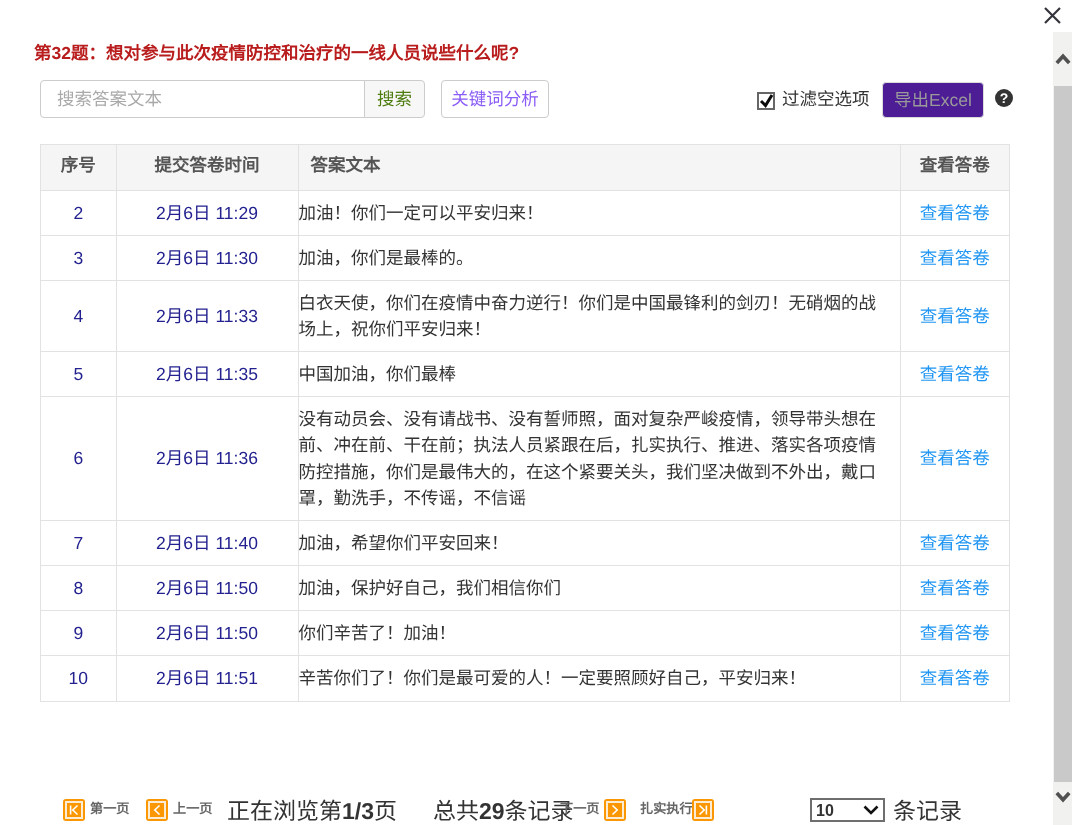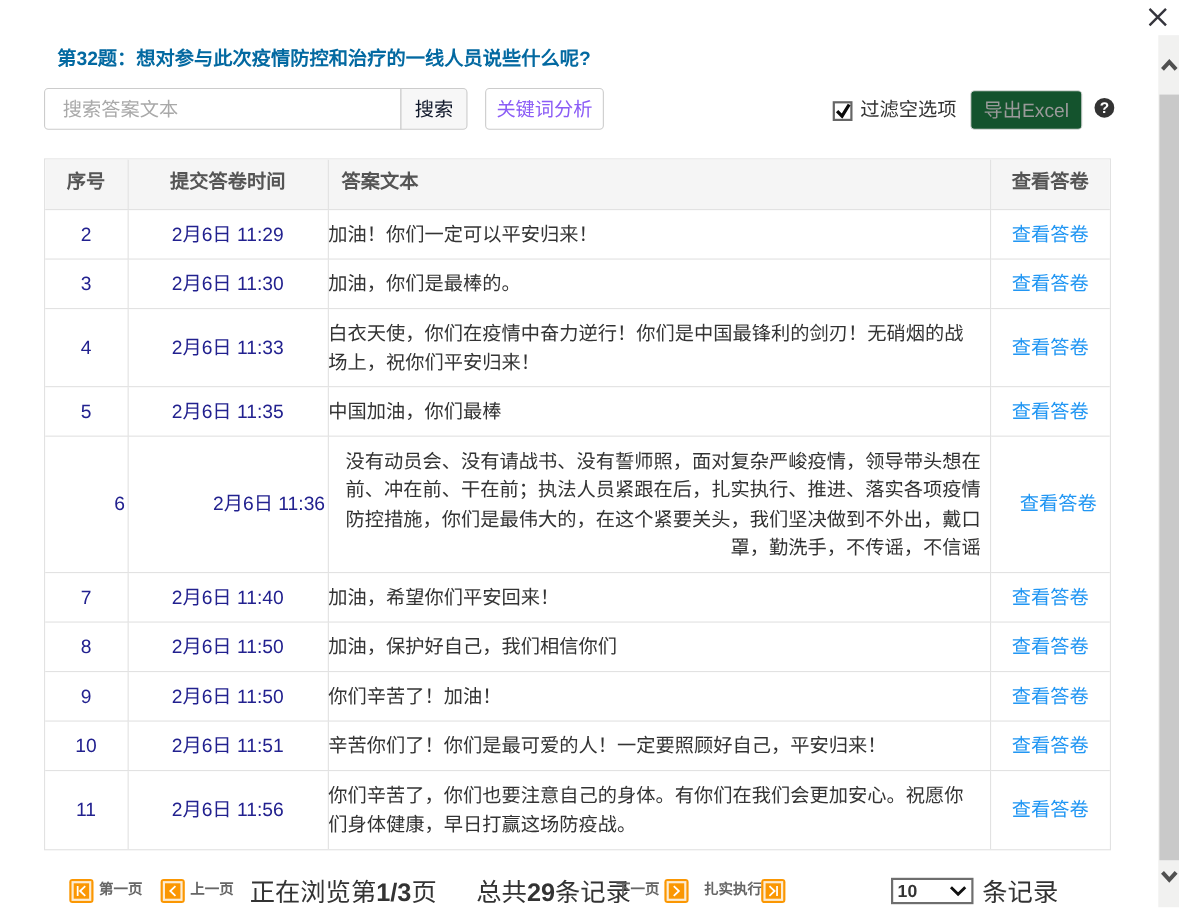--- a/index.html
+++ b/index.html
@@ -1,41 +1,41 @@
 <!DOCTYPE html>
 <html lang="zh-CN"><head>
 <meta charset="utf-8">
 <style>
   * { margin:0; padding:0; box-sizing:border-box; }
   html,body { width:1072px; height:825px; background:#fff; overflow:hidden; }
   body { font-family:"Liberation Sans", sans-serif; color:#333; position:relative; text-spacing-trim:space-all; text-rendering:geometricPrecision; }
   .abs { position:absolute; }
 
   
-  #title { left:52px; top:40px; font-size:17.5px; font-weight:bold; color:#0369a1; }
+  #title { left:34px; top:40px; font-size:17.5px; font-weight:bold; color:#b91c1c; }
 
   
   #search-input { left:40px; top:80px; width:325px; height:38px; border:1px solid #ccc; border-radius:4px 0 0 4px; padding:0 16px 0 16px; font-size:17.5px; color:#333; outline:none; font-family:inherit; }
   #search-input::placeholder { color:#a9a9a9; }
-  #search-btn { left:364px; top:80px; width:61px; height:38px; background:#f7f7f7; border:1px solid #ccc; border-radius:0 4px 4px 0; font-size:17.5px; color:#0f172a; text-align:center; line-height:36px; cursor:pointer; }
+  #search-btn { left:364px; top:80px; width:61px; height:38px; background:#f7f7f7; border:1px solid #ccc; border-radius:0 4px 4px 0; font-size:17.5px; color:#4d7c0f; text-align:center; line-height:36px; cursor:pointer; }
   #keyword-btn { left:441px; top:80px; width:108px; height:38px; background:#fff; border:1px solid #ccc; border-radius:4px; font-size:17.5px; color:#8b5cf6; text-align:center; line-height:36px; cursor:pointer; }
   #filter-checkbox { left:757px; top:92px; width:18px; height:18px; background:#fff; border:2px solid #666; cursor:pointer; }
   
   #filter-label { left:782px; top:80px; height:38px; line-height:38px; font-size:17.5px; color:#333; cursor:default; }
-  #export-btn { left:882px; top:82px; width:102px; height:36px; background:#14532d; border:1px solid #dcdcdc; border-radius:4px; font-size:17.5px; color:#9a9a9a; text-align:center; line-height:34px; cursor:pointer; }
+  #export-btn { left:882px; top:82px; width:102px; height:36px; background:#4c1d95; border:1px solid #dcdcdc; border-radius:4px; font-size:17.5px; color:#9a9a9a; text-align:center; line-height:34px; cursor:pointer; }
   #help-icon { left:995px; top:89px; width:18px; height:18px; border-radius:50%; background:#333; color:#fff; font-size:14px; font-weight:bold; text-align:center; line-height:18px; cursor:pointer; }
 
   
   #table-wrap { left:40px; top:144px; width:970px; border:1px solid #e2e2e2; border-radius:0; overflow:hidden; }
   table { border-collapse:collapse; border:hidden; table-layout:fixed; width:968px; }
   th, td { border:1px solid #e2e2e2; font-size:17.5px; vertical-align:middle; }
   th { background:#f5f5f5; color:#555; font-weight:bold; padding:7px 12px 11px 12px; line-height:27px; text-align:center; }
   th.h-answer { text-align:left; }
   td { padding:9px 12px 9px 12px; line-height:26px; }
-  tbody tr:nth-child(5) td { line-height:26.25px;text-align:right; }
+  tbody tr:nth-child(5) td { line-height:26.25px; }
   tbody tr:last-child td { padding-bottom:10px; }
   td.c-index, td.c-time { text-align:center; color:#22218f; padding:9px 2px; }
   td.c-answer { color:#333; text-align:left; padding:9px 8px 9px 0; }
   td.c-view { text-align:center; }
   td.c-view span { color:#2196f3; cursor:pointer; }
 
   
   .pg-ico { width:22px; height:22px; background:#fb9702; border-radius:3px; cursor:pointer; }
   .pg-ico .ring { position:absolute; left:2px; top:2px; right:2px; bottom:2px; background:#fcecd3; }
   .pg-ico .core { position:absolute; left:4px; top:4px; right:4px; bottom:4px; background:#fb9702; }
@@ -147,26 +147,20 @@
           <td class="c-time">2月6日 11:50</td>
           <td class="c-answer">你们辛苦了！加油！</td>
           <td class="c-view"><span>查看答卷</span></td>
         </tr>
         <tr>
           <td class="c-index">10</td>
           <td class="c-time">2月6日 11:51</td>
           <td class="c-answer">辛苦你们了！你们是最可爱的人！一定要照顾好自己，平安归来！</td>
           <td class="c-view"><span>查看答卷</span></td>
         </tr>
-        <tr>
-          <td class="c-index">11</td>
-          <td class="c-time">2月6日 11:56</td>
-          <td class="c-answer">你们辛苦了，你们也要注意自己的身体。有你们在我们会更加安心。祝愿你们身体健康，早日打赢这场防疫战。</td>
-          <td class="c-view"><span>查看答卷</span></td>
-        </tr>
       </tbody>
   </table>
 </div>
 
 <div class="abs pg-ico" id="pg-ico-first">
     <div class="ring"></div>
     <div class="core"></div>
     <svg width="12" height="12" viewBox="0 0 12 12">
       <path d="M2.6 1.5 V10.5 M9.5 1.5 L4.8 6 L9.5 10.5" fill="none" stroke="#fff" stroke-width="1.6"></path>
     </svg>

